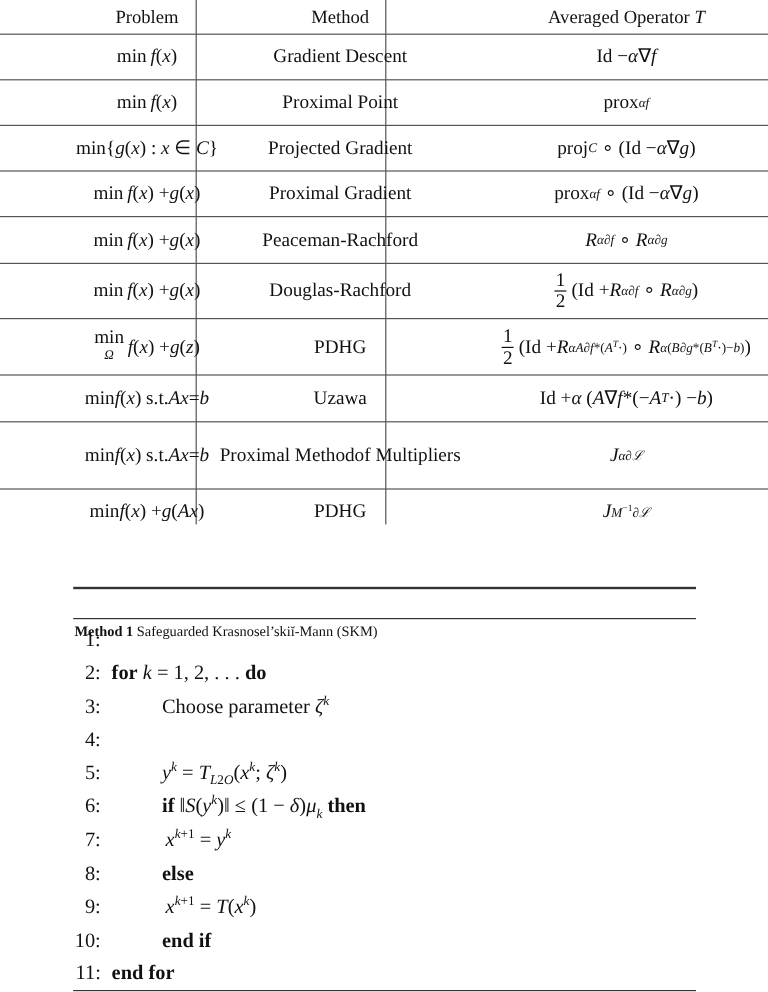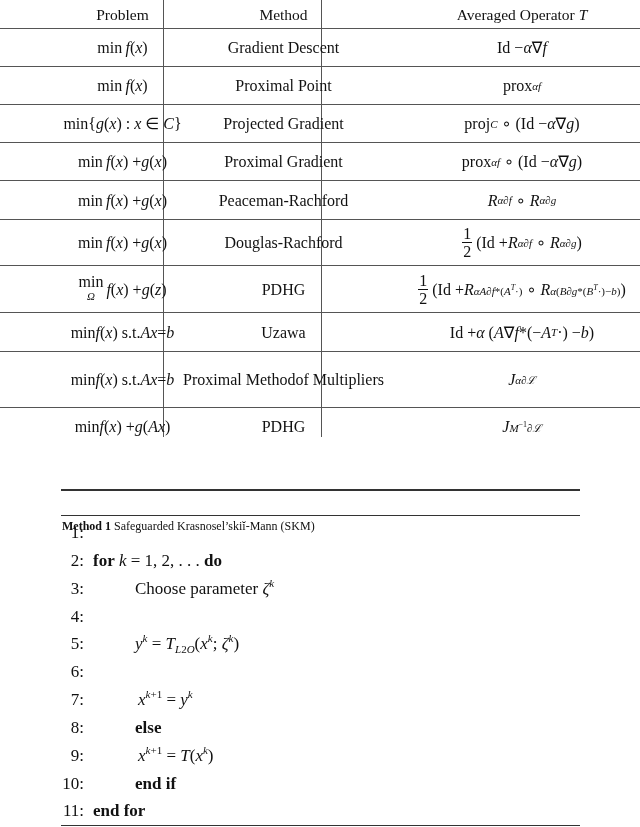--- a/index.html
+++ b/index.html
@@ -138,20 +138,21 @@
   </div>
   <div class="alg-line" style="top:605px">
     <span class="lnum">4:</span>
   </div>
   <div class="alg-line" style="top:632px">
     <span class="lnum">5:</span>
     <span class="ltext lv1 math"><i>y</i><sup><i>k</i></sup> = <i>T</i><sub><i>L</i>2<i>O</i></sub>(<i>x</i><sup><i>k</i></sup>; <i>ζ</i><sup><i>k</i></sup>)</span>
   </div>
   <div class="alg-line" style="top:660px">
     <span class="lnum">6:</span>
+    <span class="ltext lv1 math"><b class="kw">if</b> ‖<i>S</i>(<i>y</i><sup><i>k</i></sup>)‖ ≤ (1 − <i>δ</i>)<i>μ</i><sub><i>k</i></sub> <b class="kw">then</b></span>
   </div>
   <div class="alg-line" style="top:688px">
     <span class="lnum">7:</span>
     <span class="ltext lv2 math"><i>x</i><sup><i>k</i>+1</sup> = <i>y</i><sup><i>k</i></sup></span>
   </div>
   <div class="alg-line" style="top:716px">
     <span class="lnum">8:</span>
     <span class="ltext lv1"><b class="kw">else</b></span>
   </div>
   <div class="alg-line" style="top:744px">

